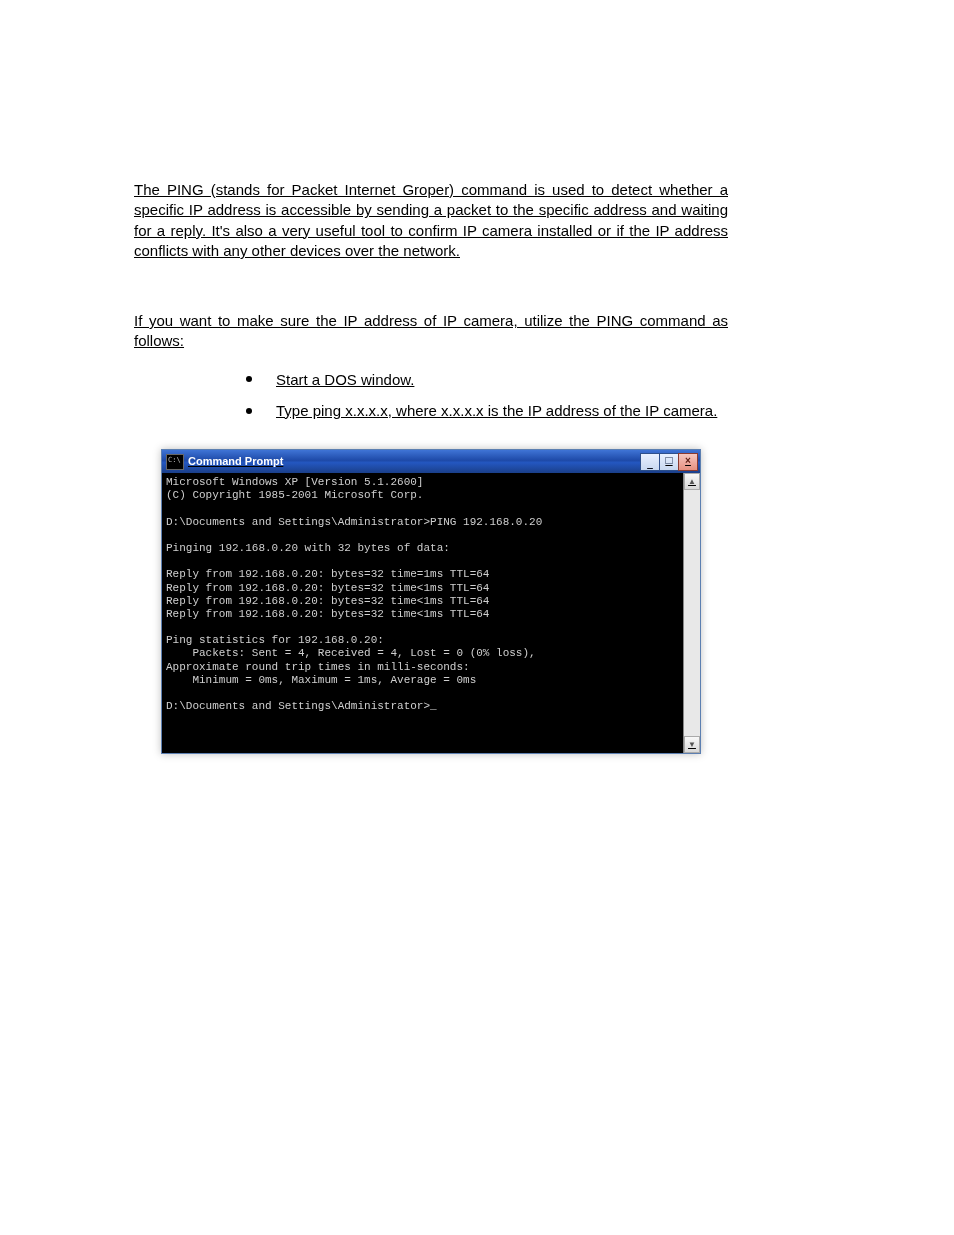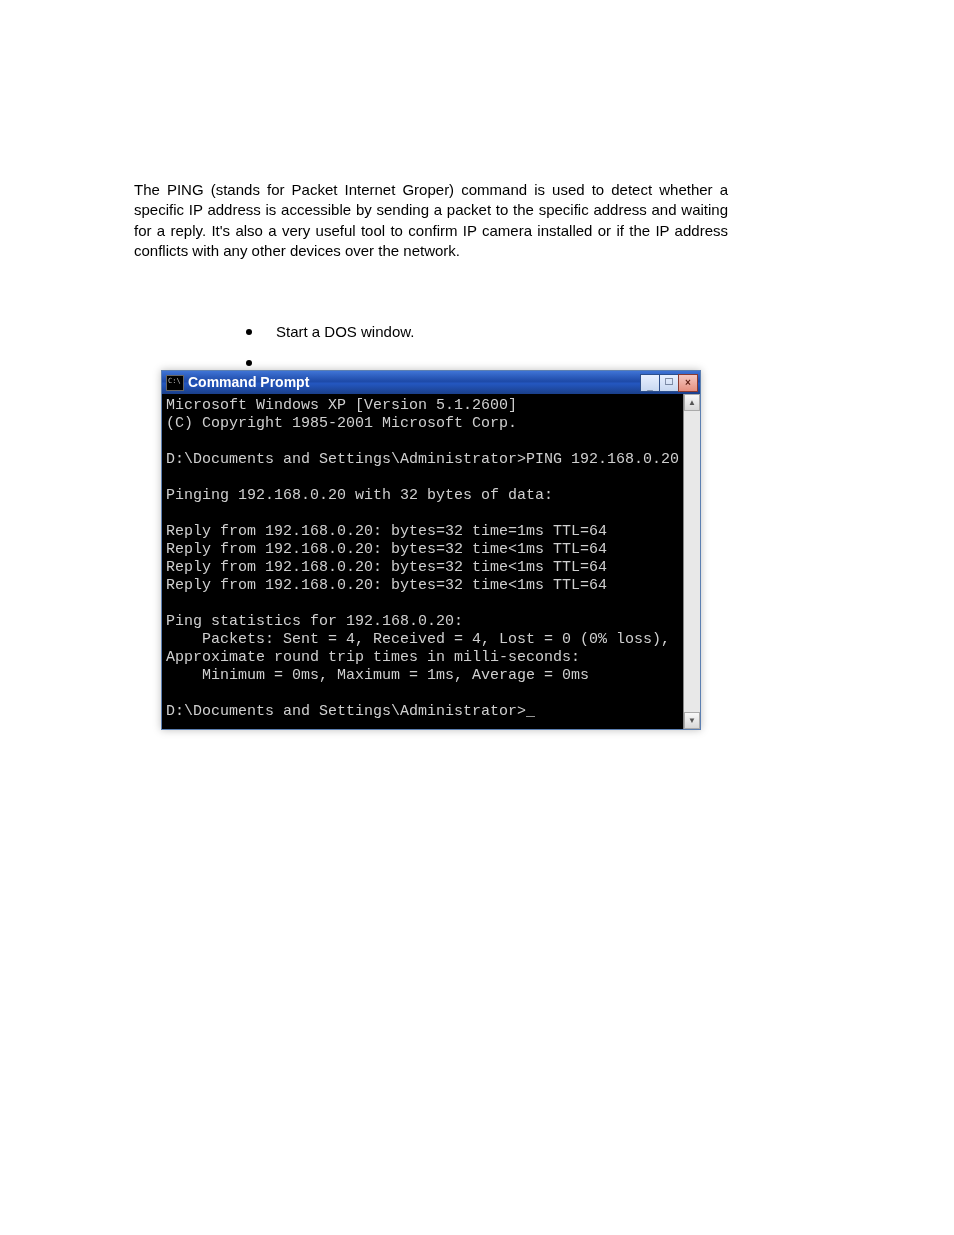--- a/index.html
+++ b/index.html
@@ -9,20 +9,21 @@
     width: 954px;
   }
   .page {
     width: 858px;
     min-height: 1235px;
     padding: 180px 130px 0 134px;
     box-sizing: border-box;
     font-family: Arial, Helvetica, sans-serif;
     font-size: 15px;
     color: #000;
+    text-decoration: underline;
   }
   p.body {
     margin: 0 0 18px 0;
     line-height: 1.35;
     text-align: justify;
   }
   p.body.first { margin-top: 0; }
   p.below { margin-top: 18px; }
   .spacer { height: 32px; }
   ul.bullets {
@@ -77,21 +78,21 @@
     position: absolute;
     color: #bbb;
     font-family: "Lucida Console", monospace;
     font-size: 7px;
     left: 1px;
     top: 1px;
   }
   .tb-title {
     color: #fff;
     font-family: Tahoma, Arial, sans-serif;
-    font-size: 14px;
+    font-size: 11px;
     font-weight: bold;
     flex: 1;
     white-space: nowrap;
   }
   .tb-controls {
     display: flex;
     gap: 0;
   }
   .tb-btn {
     width: 18px;
@@ -118,21 +119,21 @@
 
   .cmd-body-wrap {
     display: flex;
     align-items: stretch;
   }
   .term {
     flex: 1;
     background: #000;
     color: #cfcfcf;
     font-family: "Lucida Console", "Courier New", monospace;
-    font-size: 15px;
+    font-size: 11px;
     line-height: 1.2;
     padding: 3px 4px 8px 4px;
     white-space: pre;
     min-height: 280px;
     box-sizing: border-box;
   }
   .vscroll {
     width: 16px;
     background: #e8e8e8;
     border-left: 1px solid #888;
@@ -154,28 +155,30 @@
 </style>
 </head>
 <body>
 
 <div class="page">
 
   <p class="body first">The PING (stands for Packet Internet Groper) command is used to detect whether a specific IP address is accessible by sending a packet to the specific address and waiting for a reply. It's also a very useful tool to confirm IP camera installed or if the IP address conflicts with any other devices over the network.</p>
 
   <div class="spacer"></div>
 
+  <p class="body">If you want to make sure the IP address of IP camera, utilize the PING command as follows:</p>
 
   <ul class="bullets">
     <li>
       <span class="dot"></span>
       <span>Start a DOS window.</span>
     </li>
     <li>
       <span class="dot"></span>
+      <span>Type ping x.x.x.x, where x.x.x.x is the IP address of the IP camera.</span>
     </li>
   </ul>
 
 
   <div class="cmd-window">
     <div class="titlebar">
       <div class="tb-icon"></div>
       <div class="tb-title">Command Prompt</div>
       <div class="tb-controls">
         <div class="tb-btn min">

